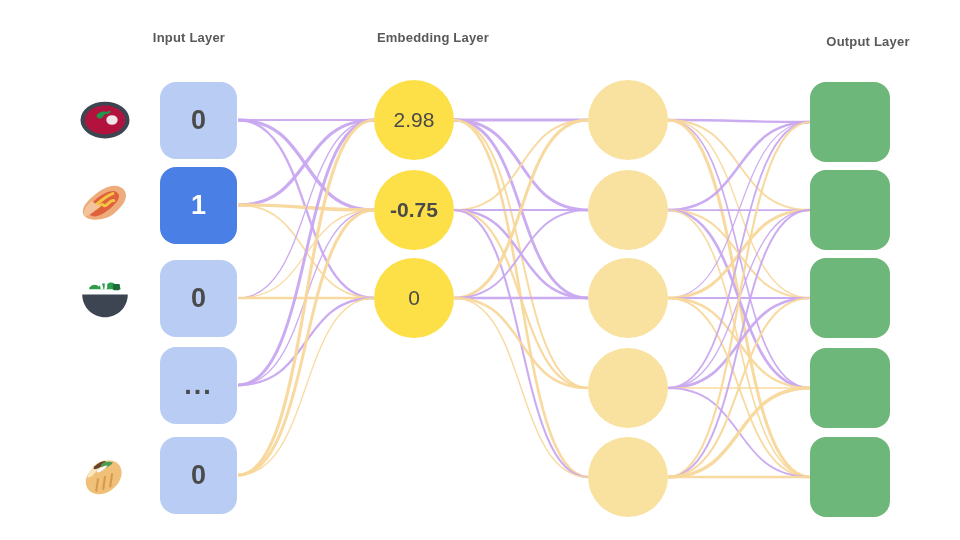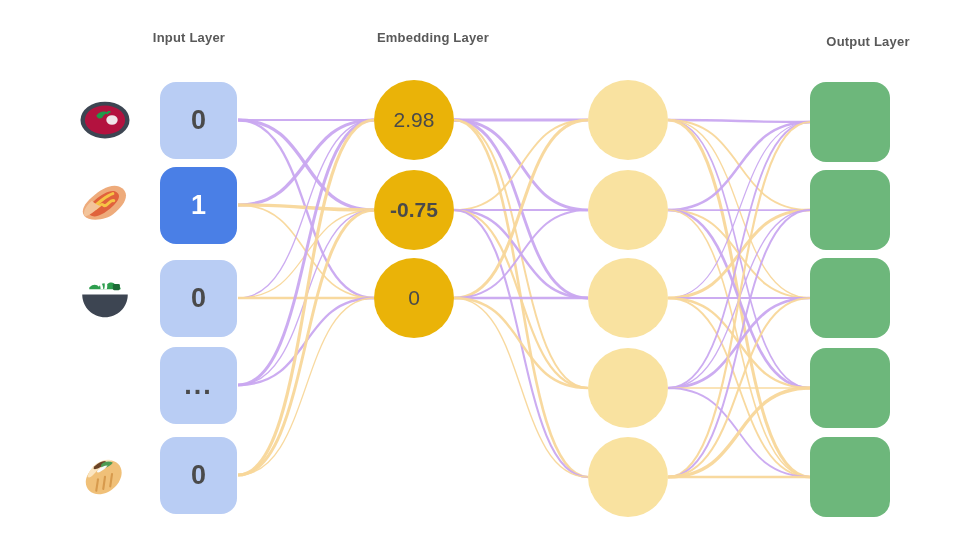--- a/index.html
+++ b/index.html
@@ -12,21 +12,21 @@
 
   #edges{position:absolute;left:0;top:0;width:960px;height:540px;}
 
   .node{position:absolute;display:flex;align-items:center;justify-content:center;}
 
   .in-box{width:77px;height:77px;border-radius:16px;background:#b9cdf4;
           color:#4a4a4a;font-size:27px;font-weight:bold;}
   .in-box.active{background:#4a7fe6;color:#ffffff;}
   .in-box.dots{font-size:27px;letter-spacing:2px;}
 
-  .emb-circle{width:80px;height:80px;border-radius:50%;background:#eab308;
+  .emb-circle{width:80px;height:80px;border-radius:50%;background:#fde047;
               color:#4a4a4a;font-size:21px;font-weight:normal;}
   .hid-circle{width:80px;height:80px;border-radius:50%;background:#f9e2a0;}
   .out-box{width:80px;height:80px;border-radius:16px;background:#6db77b;}
 
   .icon{position:absolute;width:56px;height:56px;}
   .icon svg{width:56px;height:56px;display:block;}
 </style>
 </head>
 <body>
 

